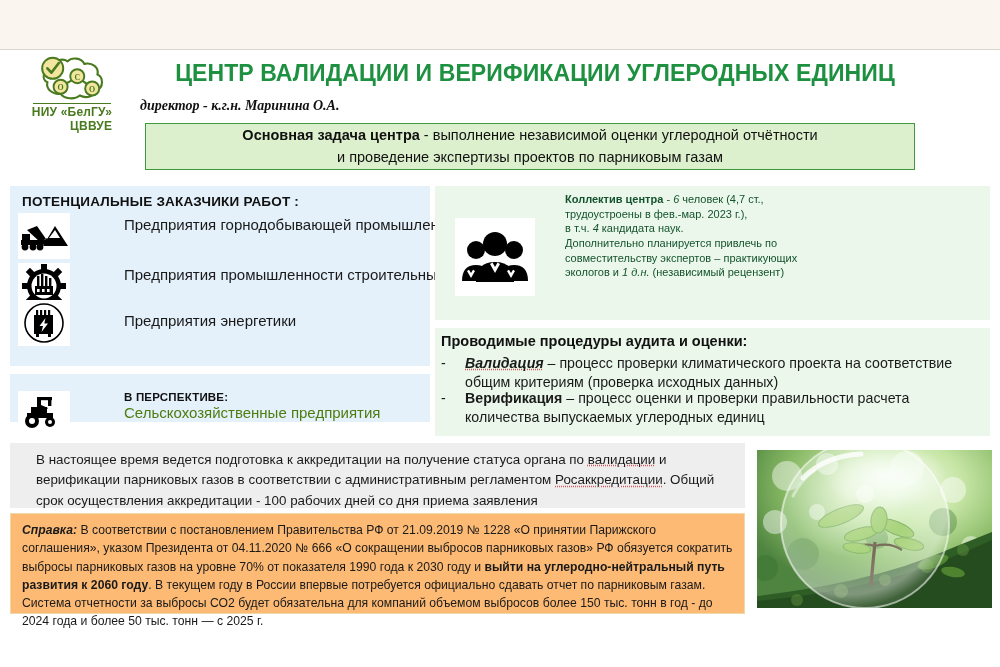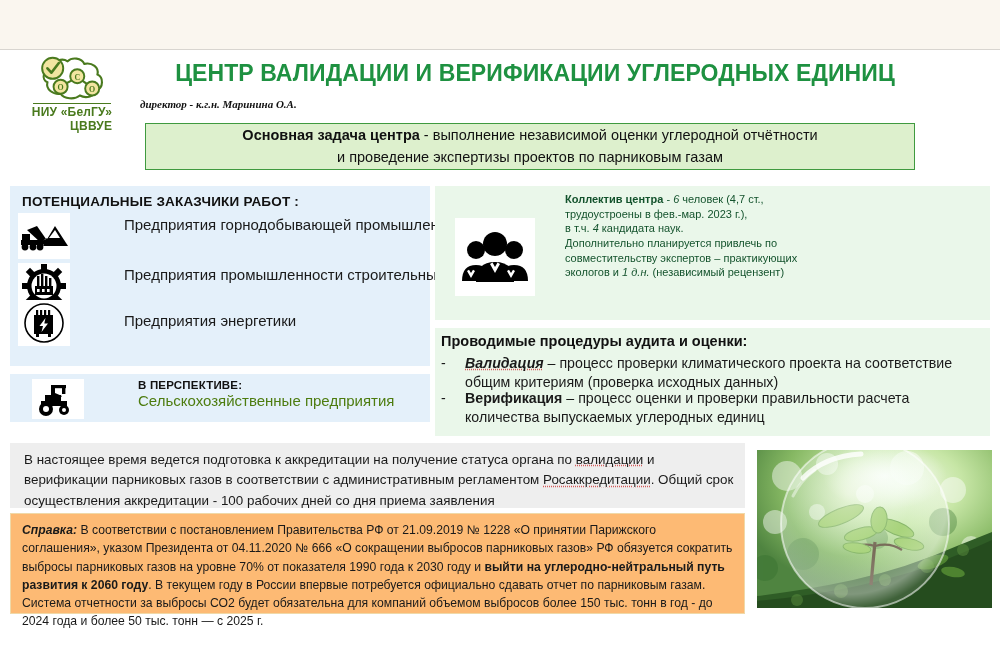--- a/index.html
+++ b/index.html
@@ -41,21 +41,21 @@
   .title {
     position: absolute; left: 140px; top: 60px; width: 790px;
     text-align: center;
     font-size: 23px; font-weight: bold; color: #1e9141;
     letter-spacing: .1px;
     font-family: "Liberation Sans", sans-serif;
   }
   .director {
     position: absolute; left: 140px; top: 98px;
     font-family: "Liberation Serif", serif;
-    font-size: 11px; font-weight: bold; font-style: italic;
+    font-size: 14px; font-weight: bold; font-style: italic;
     color: #111;
   }
 
   
   .maintask {
     position: absolute; left: 145px; top: 123px; width: 770px; height: 47px;
     background: #ddf0cd;
     border: 1.6px solid #3f9a3f;
     display: flex; flex-direction: column; justify-content: center;
     align-items: center;
@@ -85,21 +85,21 @@
     font-size: 15px; color: #1a1a1a; line-height: 1.32;
   }
 
   #cust-1 { left: 18px; top: 213px; }
   #cust-2 { left: 18px; top: 263px; }
   #cust-3 { left: 18px; top: 300px; }
   #cust-1 .iconbox, #cust-2 .iconbox, #cust-3 .iconbox { width: 52px; height: 46px; }
   #cust-1 .cust-text, #cust-2 .cust-text { padding-left: 54px; padding-top: 2px; }
   #cust-3 .cust-text { padding-left: 54px; padding-top: 11px; }
 
-  #cust-4 { left: 18px; top: 379px; margin-left: 14px; }
+  #cust-4 { left: 18px; top: 391px; }
   #cust-4 .iconbox { width: 52px; height: 40px; }
   #cust-4 .cust-block { padding-left: 54px; padding-top: 0px; }
   .future-label { font-size: 11.5px; font-weight: bold; color: #111; letter-spacing:.2px;}
   .future-text  { font-size: 15px; color: #4d7c0f; line-height: 1.3; }
 
   
   .greenpanel { position: absolute; background: #eaf7ea; }
   #panel-team    { left: 435px; top: 186px; width: 555px; height: 134px; }
   #panel-audit   { left: 435px; top: 328px; width: 555px; height: 108px; }
 
@@ -129,21 +129,21 @@
   .underline-red {
     text-decoration: underline;
     text-decoration-color: #d45b5b;
     text-decoration-style: dotted;
     font-style: italic;
   }
 
   
   #note-accred {
     position: absolute; left: 10px; top: 443px; width: 735px; height: 65px;
-    background: #eeeeee; padding: 7px 10px 0 14px;
+    background: #eeeeee; padding: 7px 10px 0 26px;
     font-size: 13.4px; color: #1a1a1a; line-height: 1.52;
   }
   .sq { text-decoration: underline; text-decoration-color:#d45b5b; text-decoration-style: dotted;}
 
   
   #note-spravka {
     position: absolute; left: 10px; top: 513px; width: 735px; height: 101px;
     background: #fdba74; border: 1px solid #f0d9a8;
     padding: 7px 11px; font-size: 12.2px; color: #1a1a1a; line-height: 1.5;
   }

